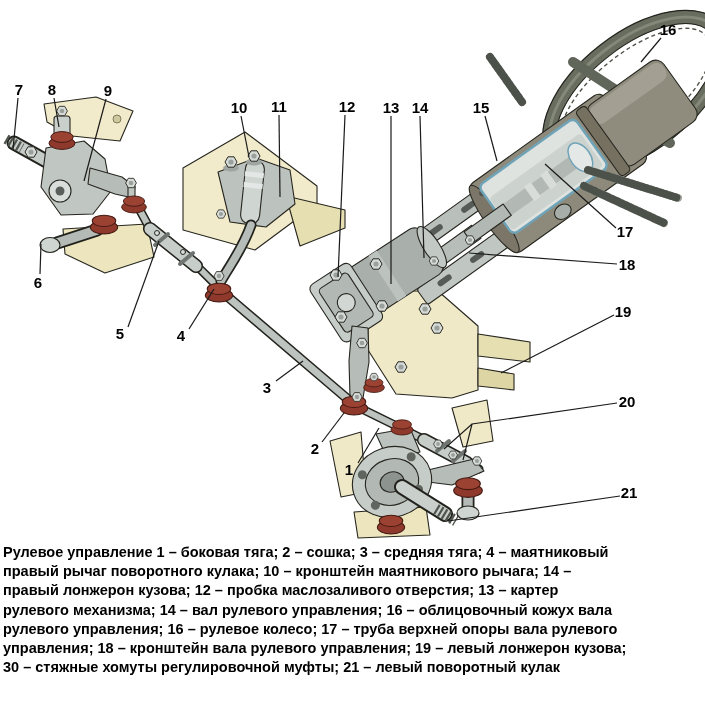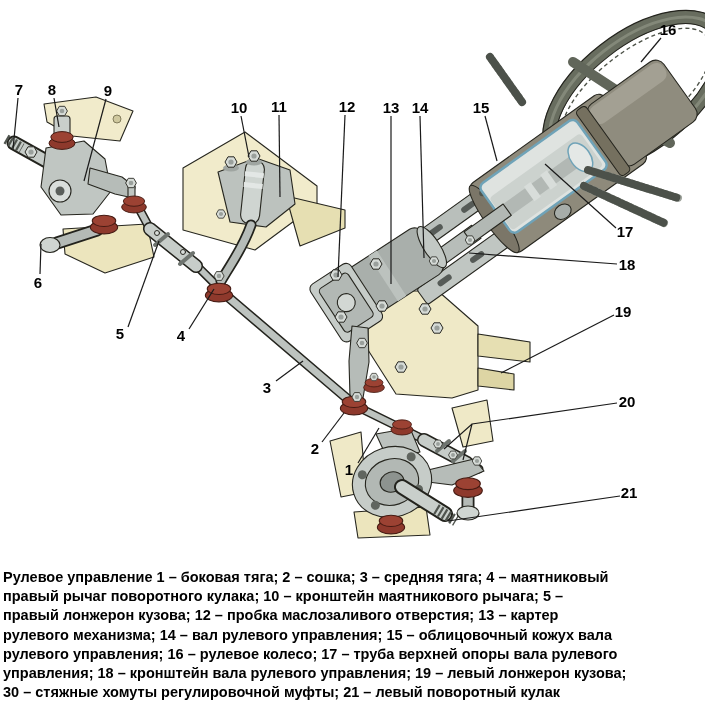--- a/index.html
+++ b/index.html
@@ -4,21 +4,21 @@
 <style>
   html,body{margin:0;padding:0;background:#ffffff;}
   body{width:705px;height:718px;overflow:hidden;position:relative;
        font-family:"Liberation Sans",sans-serif;}
   .stage{position:absolute;left:0;top:0;width:705px;height:718px;}
   svg{position:absolute;left:0;top:0;}
   .ol{stroke:#26261f;stroke-width:1.1;stroke-linejoin:round;}
   .leader{fill:none;stroke:#1a1a1a;stroke-width:1.2;}
   .part-label{font:700 15px "Liberation Sans",sans-serif;fill:#000;
               text-anchor:middle;dominant-baseline:central;}
-  .caption{position:absolute;left:3px;top:543px;width:702px;color:#000;margin-top:25px;}
+  .caption{position:absolute;left:3px;top:543px;width:702px;color:#000;}
   .cap-line{font:700 14.5px "Liberation Sans",sans-serif;line-height:19.2px;
             white-space:nowrap;}
 </style>
 </head>
 <body>
 
 <div class="stage">
 <svg width="705" height="718" viewBox="0 0 705 718">
   <defs>
     <g id="boot">
@@ -283,20 +283,20 @@
         <polyline points="617,403 472,424 444,449" class="leader"></polyline>
         <polyline points="472,424 463,460" class="leader"></polyline>
         <text x="627" y="401" class="part-label">20</text>
         <polyline points="620,496 448,521" class="leader"></polyline>
         <text x="629" y="492" class="part-label">21</text>
       </g>
 </svg>
 
 <div class="caption">
       <div class="cap-line">Рулевое управление 1 – боковая тяга; 2 – сошка; 3 – средняя тяга; 4 – маятниковый</div>
-      <div class="cap-line">правый рычаг поворотного кулака; 10 – кронштейн маятникового рычага; 5 –</div>
+      <div class="cap-line">правый рычаг поворотного кулака; 10 – кронштейн маятникового рычага; 14 –</div>
       <div class="cap-line">правый лонжерон кузова; 12 – пробка маслозаливого отверстия; 13 – картер</div>
-      <div class="cap-line">рулевого механизма; 14 – вал рулевого управления; 15 – облицовочный кожух вала</div>
+      <div class="cap-line">рулевого механизма; 14 – вал рулевого управления; 16 – облицовочный кожух вала</div>
       <div class="cap-line">рулевого управления; 16 – рулевое колесо; 17 – труба верхней опоры вала рулевого</div>
       <div class="cap-line">управления; 18 – кронштейн вала рулевого управления; 19 – левый лонжерон кузова;</div>
       <div class="cap-line">30 – стяжные хомуты регулировочной муфты; 21 – левый поворотный кулак</div>
     </div>
 </div>
 
 </body></html>

